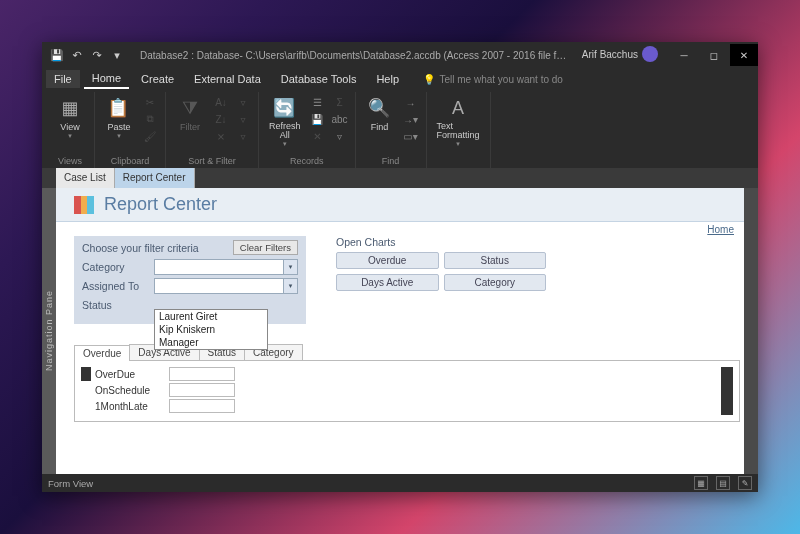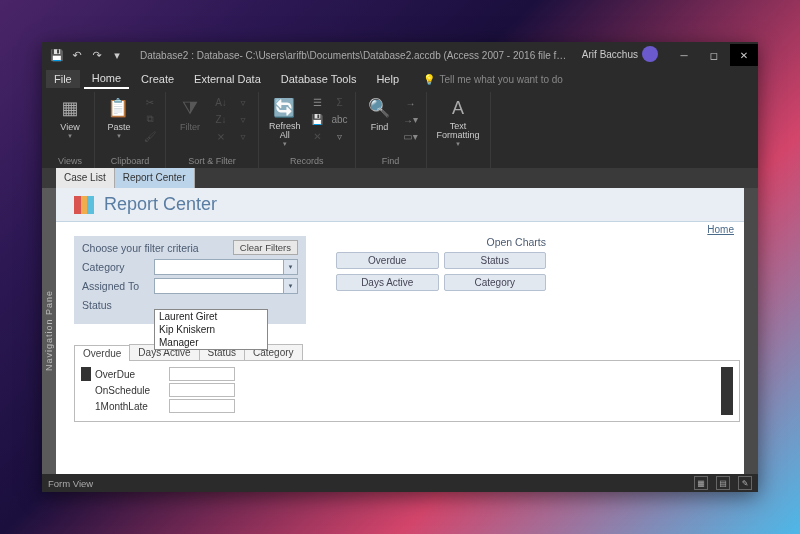--- a/index.html
+++ b/index.html
@@ -50,21 +50,21 @@
 .filter-box-head { display:flex; align-items:center; justify-content:space-between; margin-bottom:4px; }
 .filter-head-text { color:#4a5a70; font-size:10.5px; }
 .clear-btn { background:#e8e8e8; border:1px solid #aaa; font-size:9.5px; padding:1px 6px; color:#444; }
 .frow { display:flex; align-items:center; margin-bottom:3px; }
 .frow label { width:72px; color:#4a5a70; font-size:10.5px; }
 .finput { flex:1; height:16px; background:#fff; border:1px solid #9ab; position:relative; }
 .finput .dd { position:absolute; right:0; top:0; width:14px; height:14px; background:#dce4f0; border-left:1px solid #9ab; display:flex; align-items:center; justify-content:center; font-size:7px; color:#456; }
 .dropdown-list { position:absolute; left:72px; top:12px; width:114px; background:#fff; border:1px solid #888; z-index:10; }
 .dropdown-list div { padding:1px 4px; font-size:10px; color:#222; }
 .charts-box { width:210px; }
-.charts-head { text-align:right; color:#4a5a70; font-size:10.5px; margin-bottom:4px; }
+.charts-head { text-align:left; color:#4a5a70; font-size:10.5px; margin-bottom:4px; }
 .charts-grid { display:grid; grid-template-columns:1fr 1fr; gap:5px; }
 .chart-btn { background:#e2e8f0; border:1px solid #b5c0d0; font-size:10px; padding:2px 0; text-align:center; color:#445; border-radius:2px; }
 .subtabs { display:flex; margin-top:20px; border-bottom:1px solid #bbb; }
 .subtab { font-size:10px; padding:2px 8px; color:#444; border:1px solid #bbb; border-bottom:none; background:#f4f4f4; margin-right:-1px; }
 .subtab.active { background:#fff; position:relative; top:1px; }
 .subtable { border:1px solid #bbb; border-top:none; background:#fff; padding:6px; display:flex; }
 .subtable-inner { flex:1; }
 .st-row { display:flex; align-items:center; margin-bottom:2px; }
 .st-row .sel { width:10px; height:14px; background:#333; margin-right:4px; }
 .st-row label { width:74px; font-size:10px; color:#333; }
@@ -189,21 +189,21 @@
           <div class="rbtn-sm">→▾</div>
           <div class="rbtn-sm">▭▾</div>
         </div>
       </div>
       <div class="rgroup-label">Find</div>
     </div>
     <div class="rgroup">
       <div class="rgroup-body">
         <div class="rbtn-lg">
           <span class="ricon">A</span>
-          <span style="white-space:pre-line;text-align:center;line-height:1">Text
+          <span style="white-space:pre-line;line-height:1">Text
 Formatting</span>
           <span class="caret">▾</span>
         </div>
       </div>
       <div class="rgroup-label"></div>
     </div>
   </div>
 
   <div class="tabstrip">
     <div class="doc-tab">

